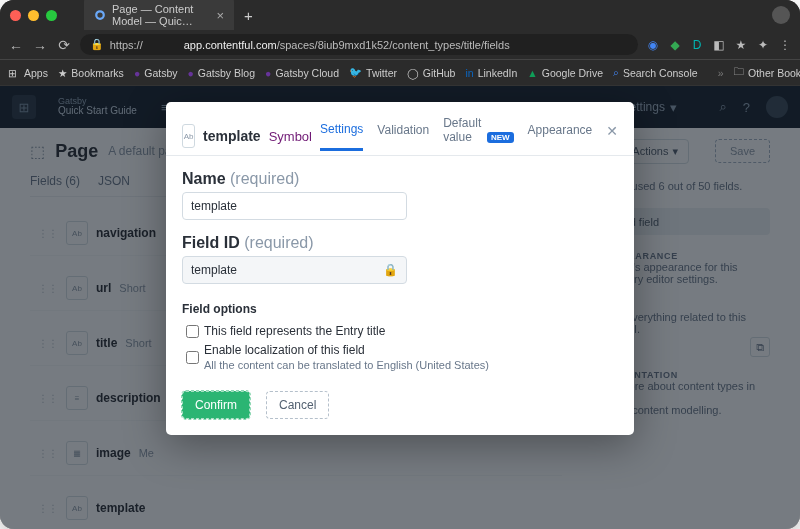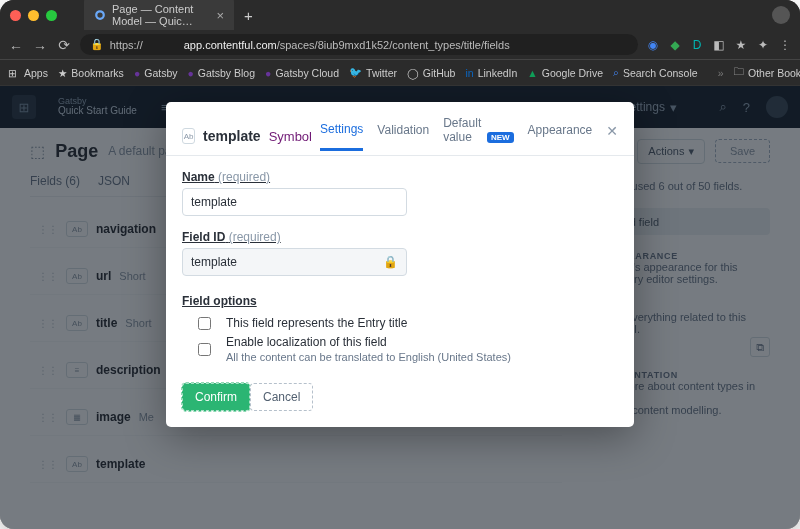--- a/index.html
+++ b/index.html
@@ -34,63 +34,63 @@
 .appbar .logo { width:24px; height:24px; border-radius:4px; background:#2a3947; display:flex; align-items:center; justify-content:center; color:#7a8fa3; font-size:13px; margin-right:6px;}
 .appbar .navitem { display:flex; align-items:center; gap:5px; color:#9fb0c2; }
 .appbar .spacer { flex:1; }
 .appbar .ic { color:#8fa2b5; font-size:13px; }
 .appbar .avatar { width:22px; height:22px; border-radius:50%; background:#3a4a5a; }
 
 .pagehdr { height: 46px; display:flex; align-items:center; padding: 0 30px; gap:10px; color:#536171; }
 .pagehdr .cube { font-size:16px; color:#8a98a8; }
 .pagehdr h1 { font-size:18px; font-weight:700; color:#2a3039; }
 .pagehdr .desc { font-size:12px; color:#8a98a8; }
-.pagehdr .right { margin-left:auto; display:flex; gap:10px; align-items:center; font-size:11px; }
+.pagehdr .right { margin-left:auto; display:flex; gap:26px; align-items:center; font-size:11px; }
 .pagehdr .actions-btn { border:1px solid #cfd9e0; border-radius:4px; padding:5px 10px; color:#536171; display:flex; align-items:center; gap:4px; }
 .pagehdr .save-btn { border:1px dashed #9fb0c2; border-radius:4px; padding:5px 14px; color:#8a98a8; }
 
 .body-row { display:flex; padding: 0 30px; gap: 28px; }
 .left-col { flex:1; }
 .tabbar { display:flex; gap:18px; font-size:12px; color:#68778a; border-bottom:1px solid #e5e9ed; padding-bottom:8px; }
 .field-list { margin-top: 14px; display:flex; flex-direction:column; gap:10px; }
 .field-row { display:flex; align-items:center; gap:8px; padding:10px 8px; border-bottom:1px solid #eef1f3; font-size:12px; color:#536171; }
 .drag { color:#b5c0cb; font-size:10px; }
-.ab { width:22px; height:16px; border:1px solid #cfd9e0; border-radius:3px; font-size:8px; display:flex; align-items:center; justify-content:center; color:#8a98a8; }
+.ab { width:22px; height:24px; border:1px solid #cfd9e0; border-radius:3px; font-size:8px; display:flex; align-items:center; justify-content:center; color:#8a98a8; }
 .fname { font-weight:600; color:#2a3039; }
 .ftype { color:#8a98a8; font-size:11px; }
 
 .right-col { width: 180px; font-size:11px; color:#68778a; display:flex; flex-direction:column; gap:16px; padding-top:6px; }
 .right-col h4 { font-size:9px; letter-spacing:0.08em; color:#68778a; text-transform:uppercase; font-weight:600; }
 .add-field { background:#e5ebef; color:#536171; padding:7px 12px; border-radius:4px; font-size:11px; display:inline-flex; align-items:center; gap:5px; }
 
 .dim-overlay { position:absolute; inset:0; background: rgba(12,20,30,0.55); display:flex; align-items:flex-start; justify-content:center; padding-top: 16px; }
 .modal { width: 468px; background:#fff; border-radius:5px; box-shadow: 0 10px 40px rgba(0,0,0,0.35); overflow:hidden; font-size:12px; color:#2a3039; }
 .mhead { display:flex; align-items:center; padding: 14px 16px 0; gap:8px; }
 .mhead .ab { border-color:#cfd9e0; }
 .mhead .fldname { font-weight:700; font-size:14px; }
 .mhead .fldtype { color:#701a75; font-size:13px; }
 .mtabs { margin-left:auto; display:flex; gap:14px; font-size:12px; align-items:center; }
 .mtabs .mtab { color:#68778a; padding-bottom:12px; }
 .mtabs .active { color:#1b6dde; border-bottom:3px solid #1b6dde; font-weight:500; }
 .mtabs .badge { background:#1b6dde; color:#fff; font-size:8px; padding:1px 4px; border-radius:3px; margin-left:15px; vertical-align:1px; font-weight:700; }
 .mtabs .close { color:#8a98a8; font-size:14px; padding-bottom:10px; }
 .mhr { height:1px; background:#e5e9ed; margin-top:-1px; }
 .mbody { padding: 14px 16px 16px; }
-.label { font-size:12px; font-weight:600; margin-bottom:4px;text-decoration:underline; }
+.label { font-size:16px; font-weight:600; margin-bottom:4px; }
 .label .req { color:#8a98a8; font-weight:400; }
 .input { width: 225px; border:1px solid #d3dbe2; border-radius:4px; padding:6px 8px; font-size:12px; color:#2a3039; }
 .input.locked { width:225px; background:#f4f6f8; display:flex; align-items:center; justify-content:space-between; }
 .count { font-size:10.5px; color:#8a98a8; text-align:right; width:225px; margin-top:3px; }
 .section-gap { height:14px; }
-.fopt-title { font-weight:700; font-size:12px; margin-top:4px; margin-bottom:8px;text-decoration:underline; }
-.chk { display:flex; gap:15px; margin:5px 16px; }
+.fopt-title { font-weight:700; font-size:12px; margin-top:4px; margin-bottom:8px; }
+.chk { display:flex; gap:5px; margin:5px 4px; }
 .chk input { margin-top:1px; }
 .chk .main { font-size:12px; color:#2a3039; }
 .chk .hint { font-size:11px; color:#68778a; margin-top:2px; }
-.mbtns { display:flex; gap:0; margin-top:20px; }
+.mbtns { display:flex; gap:16px; margin-top:20px; }
 .btn-confirm { background:#2bb573; color:#fff; border:1px dashed rgba(255,255,255,0.6); padding:6px 12px; border-radius:4px; font-size:12px; outline:1px dashed #8fd8b4; outline-offset:0; }
 .btn-cancel { border:1px dashed #b5c0cb; padding:6px 12px; border-radius:4px; font-size:12px; color:#536171; background:#fff; }
 svg { display:block; }
 </style>
 </head>
 <body>
 
 <div class="chrome-frame">
 
   <div class="titlebar">

